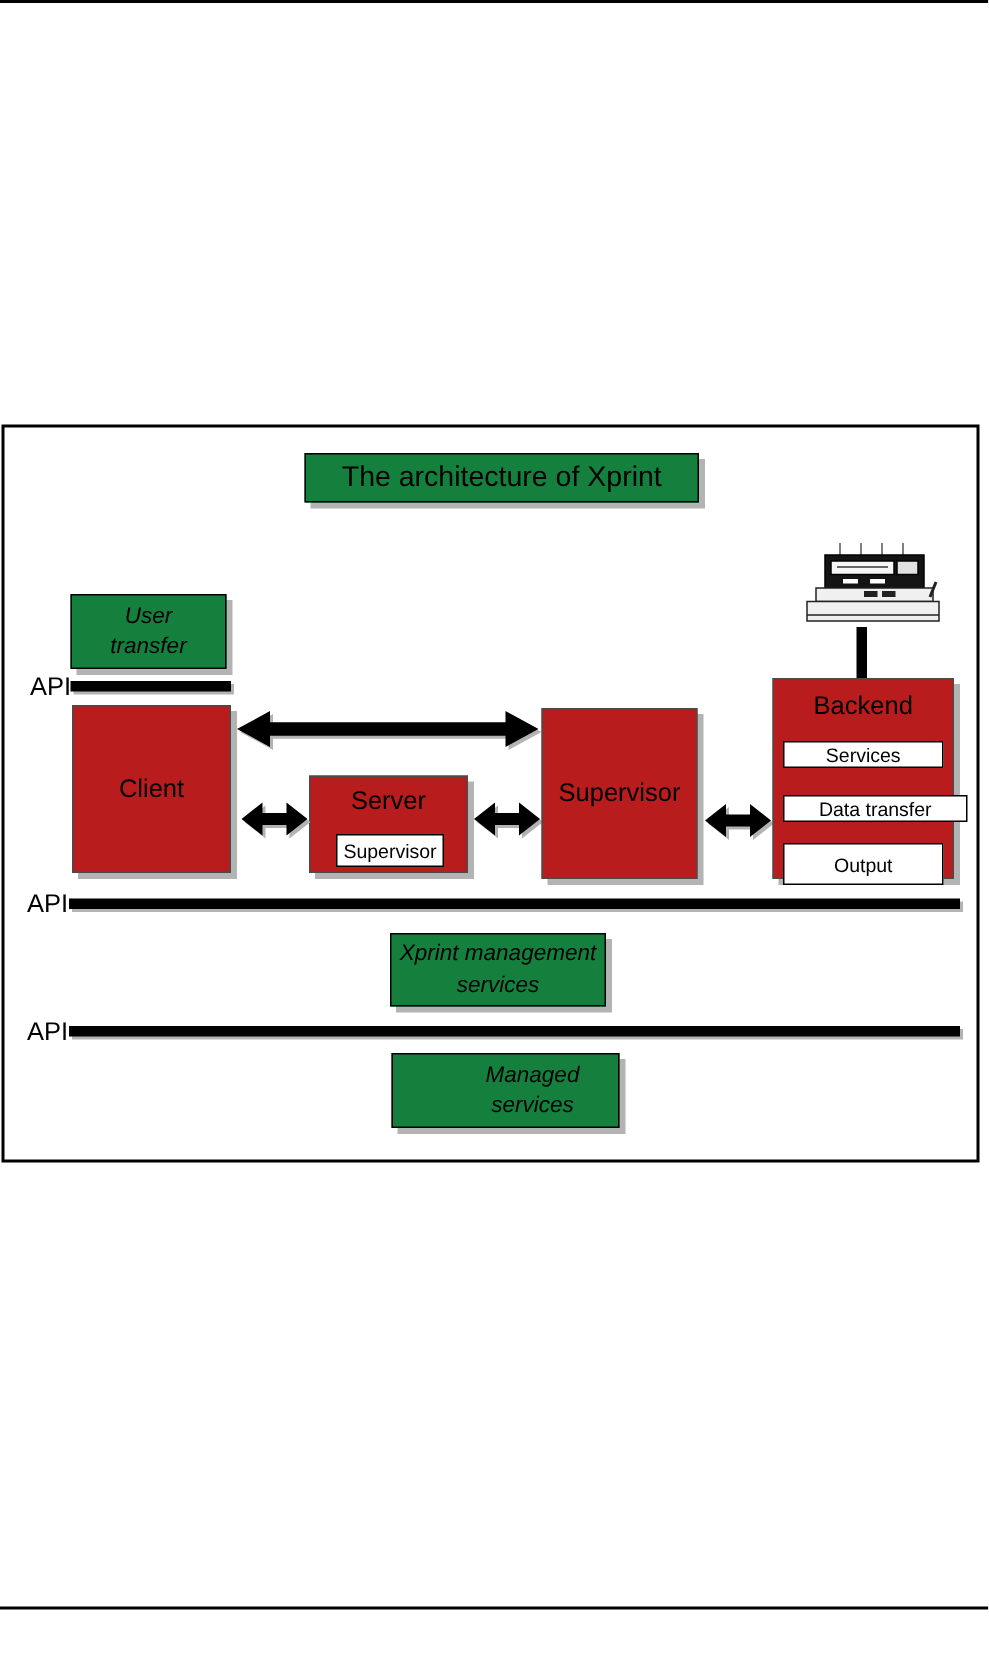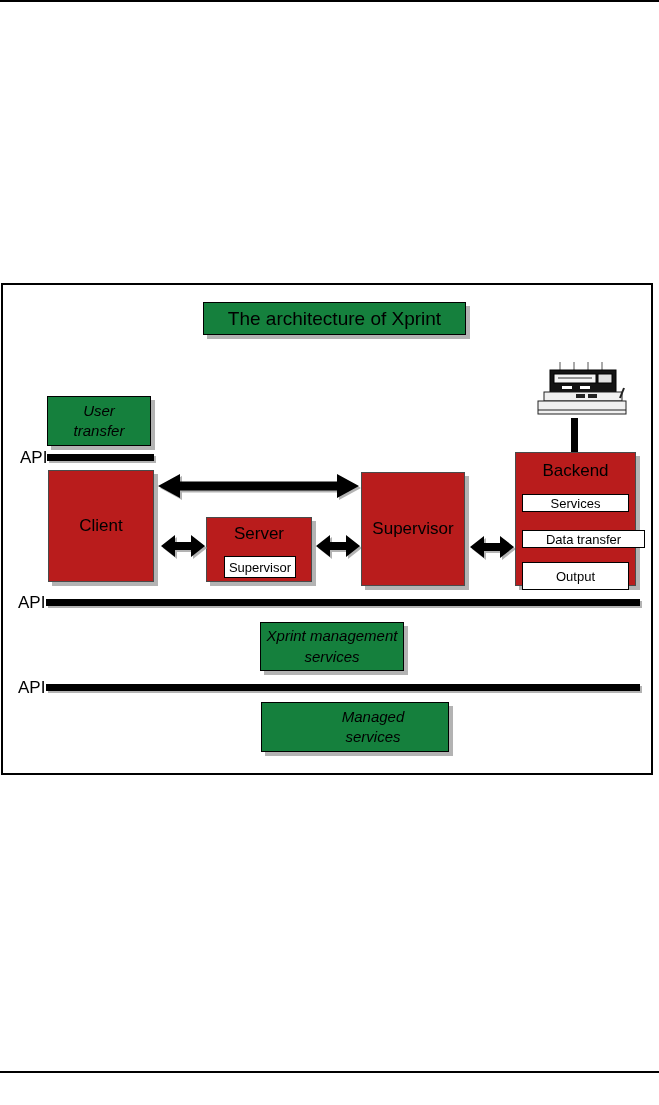--- a/index.html
+++ b/index.html
@@ -119,21 +119,21 @@
   <div class="abs white-box" style="left:260px;top:622px;width:144px;height:49px;">
     <div class="two-line">
       <div>Xprint management</div>
       <div>services</div>
     </div>
   </div>
 
   <div class="abs api-label" style="left:18px;top:679px;">API</div>
   <div class="abs api-line" style="left:46px;top:684px;width:594px;"></div>
 
-  <div class="abs white-box" style="left:261px;top:702px;width:188px;height:50px;padding-left:36px;">
+  <div class="abs white-box" style="left:261px;top:702px;width:152px;height:50px;padding-left:36px;">
     <div class="two-line">
       <div>Managed</div>
       <div>services</div>
     </div>
   </div>
 
   <div class="abs rule" style="left:0;top:1071px;width:659px;height:2px;"></div>
 
 </div>
 

